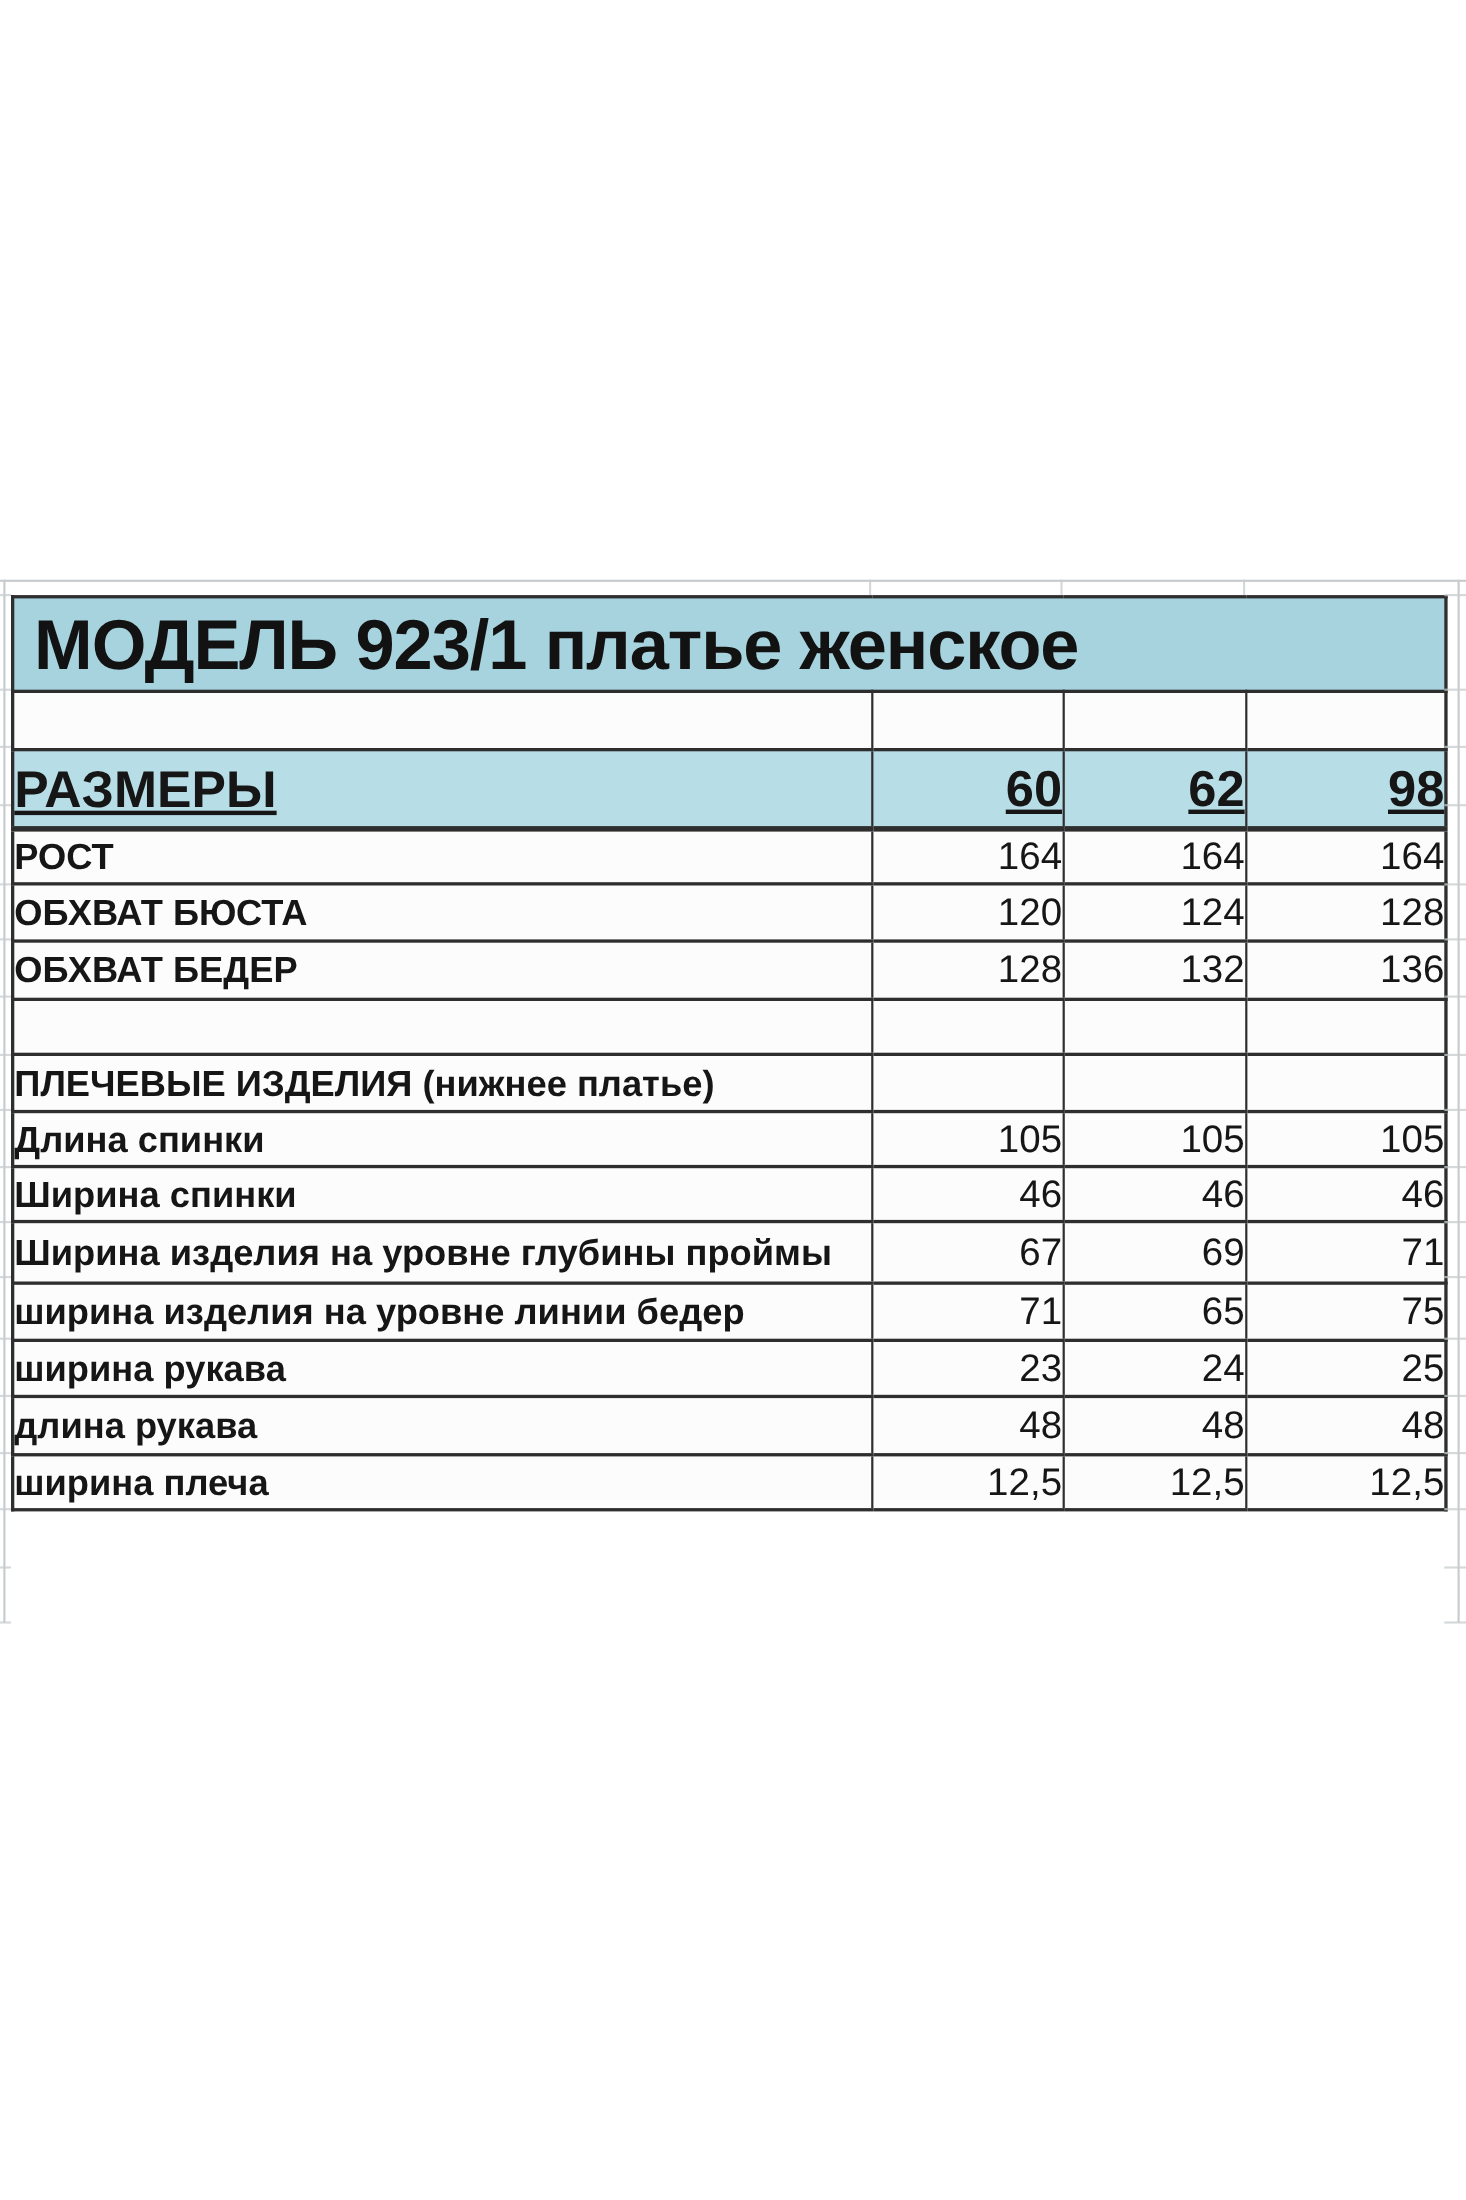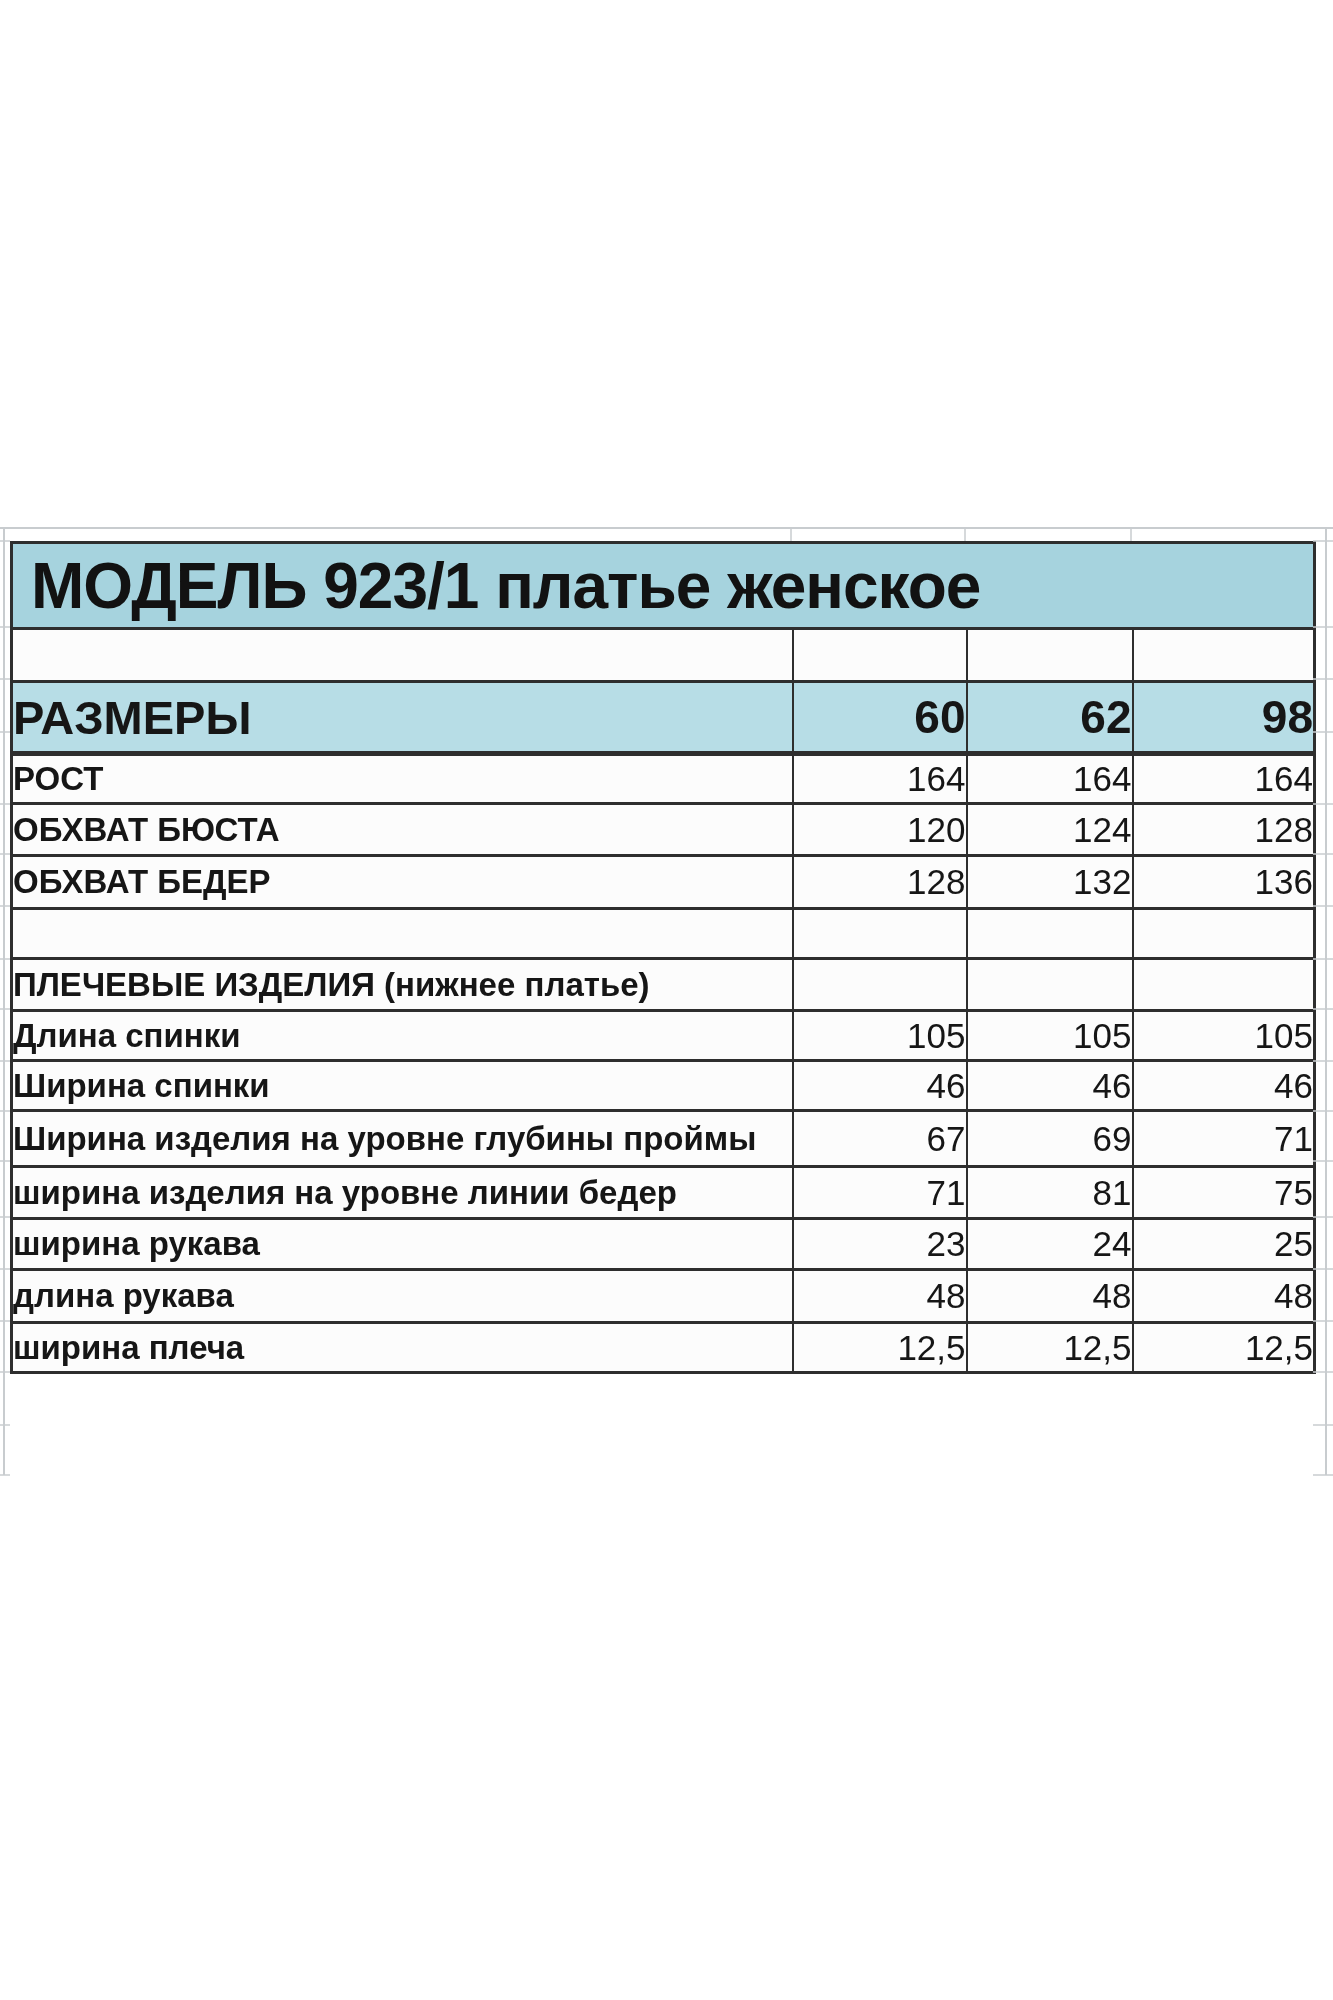--- a/index.html
+++ b/index.html
@@ -30,21 +30,21 @@
     white-space: nowrap; overflow: visible;
   }
   .sheet td:first-child { border-left-width: 3px; }
   .sheet td:last-child  { border-right-width: 3px; }
 
   .r-title td {
     background: var(--title-fill, #a6d3de);
     font-size: 64px; font-weight: 700; letter-spacing: -1px;
     padding-left: 18px; color: #121212;
   }
-  .r-sizes td { background: var(--sizes-fill, #b7dde6); border-bottom-width: 5px; }
+  .r-sizes td { background: var(--sizes-fill, #b7dde6); border-bottom-width: 5px; text-decoration: underline; }
 
   .c-label { font-size: 33px; font-weight: 700; text-align: left; padding-left: 12px; }
   .c-info  { font-size: 31px; font-weight: 700; text-align: left; padding-left: 12px; }
   .c-sizes-label { font-size: 47px; font-weight: 700; text-align: left; padding-left: 12px; color: #121212; }
   .c-size  { font-size: 46px; font-weight: 700; text-align: right; padding-right: 12px; color: #121212; }
   .c-num   { font-size: 35px; font-weight: 400; text-align: right; padding-right: 12px; color: #1e1e1e; }
 </style>
 </head>
 <body>
 
@@ -121,21 +121,21 @@
         </tr>
         <tr style="height: 56px; margin-left: 22px;">
           <td class="c-label">Ширина изделия на уровне глубины проймы</td>
           <td class="c-num">67</td>
           <td class="c-num">69</td>
           <td class="c-num">71</td>
         </tr>
         <tr style="height: 52px;">
           <td class="c-label">ширина изделия на уровне линии бедер</td>
           <td class="c-num">71</td>
-          <td class="c-num">81</td>
+          <td class="c-num">65</td>
           <td class="c-num">75</td>
         </tr>
         <tr style="height: 51px;">
           <td class="c-label">ширина рукава</td>
           <td class="c-num">23</td>
           <td class="c-num">24</td>
           <td class="c-num">25</td>
         </tr>
         <tr style="height: 53px;">
           <td class="c-label">длина рукава</td>

